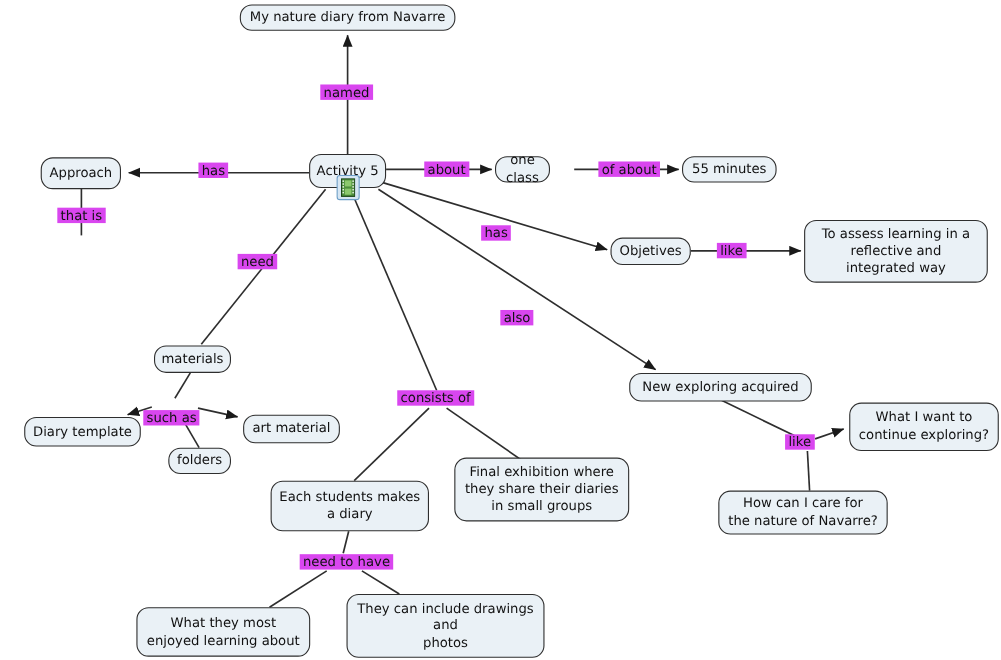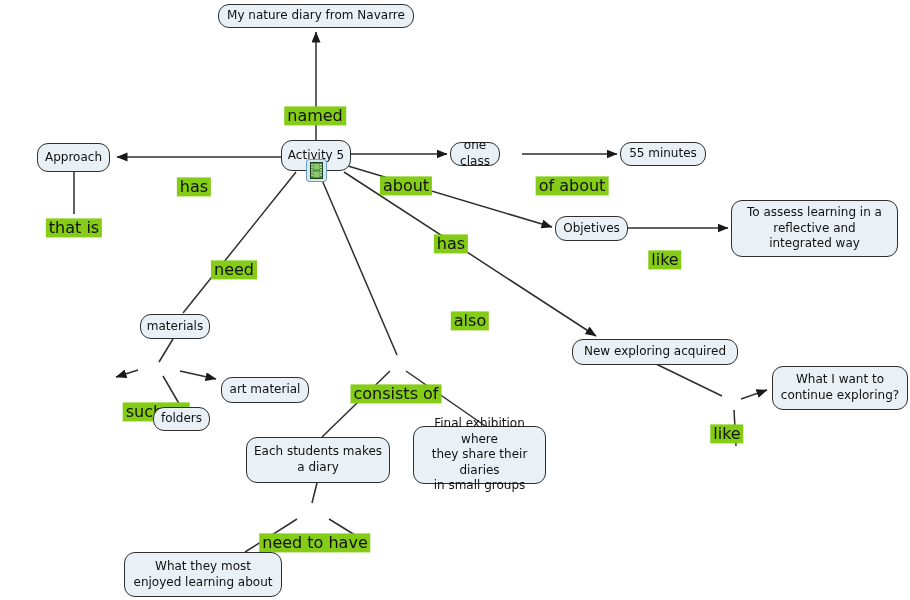--- a/index.html
+++ b/index.html
@@ -4,22 +4,22 @@
 <style>
   html,body{margin:0;padding:0;background:#ffffff;}
   #canvas{position:relative;width:910px;height:600px;background:#ffffff;overflow:hidden;
           font-family:"DejaVu Sans","Liberation Sans",sans-serif;}
   #wires{position:absolute;left:0;top:0;width:910px;height:600px;z-index:1;}
   .node{position:absolute;z-index:3;display:flex;align-items:center;justify-content:center;
         background:#eaf1f6;border:1.4px solid #2e2e2e;border-radius:11px;
         color:#111111;font-size:12px;line-height:1.3;text-align:center;
         white-space:pre-line;padding:1px 4px;box-sizing:border-box;cursor:default;}
   .link-label{position:absolute;z-index:2;transform:translate(-50%,-50%);
-        background:#84cc16;color:#111111;font-size:16px;line-height:1.2;
-        padding:0 3px;white-space:nowrap;cursor:default;margin-top:32px;}
+        background:#d946ef;color:#111111;font-size:12px;line-height:1.2;
+        padding:0 3px;white-space:nowrap;cursor:default;}
   .res-icon{position:absolute;z-index:4;left:306px;top:159px;width:19px;height:21px;
         background:#d6e6f3;border:1px solid #6d9ec7;border-radius:3px;
         display:flex;align-items:center;justify-content:center;cursor:pointer;}
 </style>
 </head>
 <body>
 
 <div id="canvas">
 
   <svg id="wires" viewBox="0 0 910 600" xmlns="http://www.w3.org/2000/svg">
@@ -57,32 +57,38 @@
   <div class="node" style="left:218px;top:4px;width:196px;height:24px;">My nature diary from Navarre</div>
   <div class="node" style="left:281px;top:140px;width:70px;height:31px;">Activity 5</div>
   <div class="node" style="left:37px;top:143px;width:73px;height:29px;">Approach</div>
   <div class="node" style="left:450px;top:142px;width:50px;height:24px;">one class</div>
   <div class="node" style="left:620px;top:142px;width:86px;height:24px;">55 minutes</div>
   <div class="node" style="left:555px;top:216px;width:73px;height:25px;">Objetives</div>
   <div class="node" style="left:731px;top:200px;width:167px;height:57px;">To assess learning in a
 reflective and
 integrated way</div>
   <div class="node" style="left:140px;top:314px;width:70px;height:25px;">materials</div>
+  <div class="node" style="left:22px;top:379px;width:106px;height:27px;">Diary template</div>
   <div class="node" style="left:221px;top:377px;width:88px;height:26px;">art material</div>
   <div class="node" style="left:153px;top:407px;width:57px;height:24px;">folders</div>
   <div class="node" style="left:246px;top:437px;width:144px;height:46px;">Each students makes
 a diary</div>
-  <div class="node" style="left:413px;top:426px;width:133px;height:58px;">Final exhibition where
+  <div class="node" style="left:413px;top:416px;width:159px;height:58px;">Final exhibition where
 they share their diaries
 in small groups</div>
   <div class="node" style="left:572px;top:339px;width:166px;height:26px;">New exploring acquired</div>
   <div class="node" style="left:772px;top:366px;width:136px;height:44px;">What I want to
 continue exploring?</div>
+  <div class="node" style="left:653px;top:446px;width:154px;height:40px;">How can I care for
+the nature of Navarre?</div>
   <div class="node" style="left:124px;top:552px;width:158px;height:45px;">What they most
 enjoyed learning about</div>
+  <div class="node" style="left:315px;top:540px;width:180px;height:58px;">They can include drawings
+and
+photos</div>
 
   <div class="link-label" style="left:315px;top:84px;">named</div>
   <div class="link-label" style="left:194px;top:155px;">has</div>
   <div class="link-label" style="left:406px;top:154px;">about</div>
   <div class="link-label" style="left:572px;top:154px;">of about</div>
   <div class="link-label" style="left:74px;top:196px;">that is</div>
   <div class="link-label" style="left:451px;top:212px;">has</div>
   <div class="link-label" style="left:665px;top:228px;">like</div>
   <div class="link-label" style="left:470px;top:289px;">also</div>
   <div class="link-label" style="left:234px;top:238px;">need</div>

